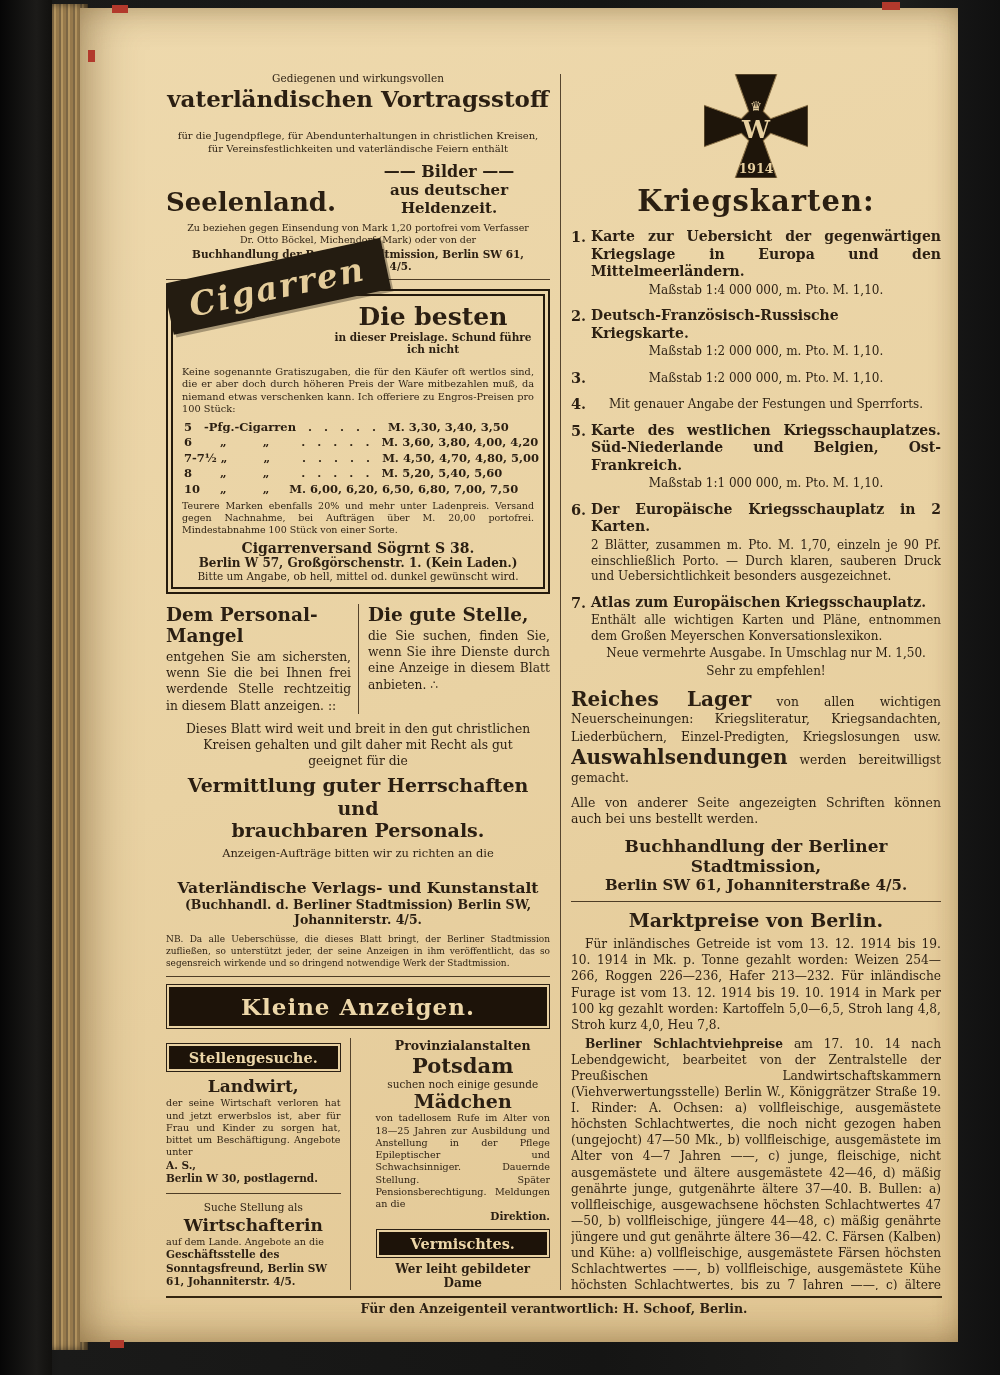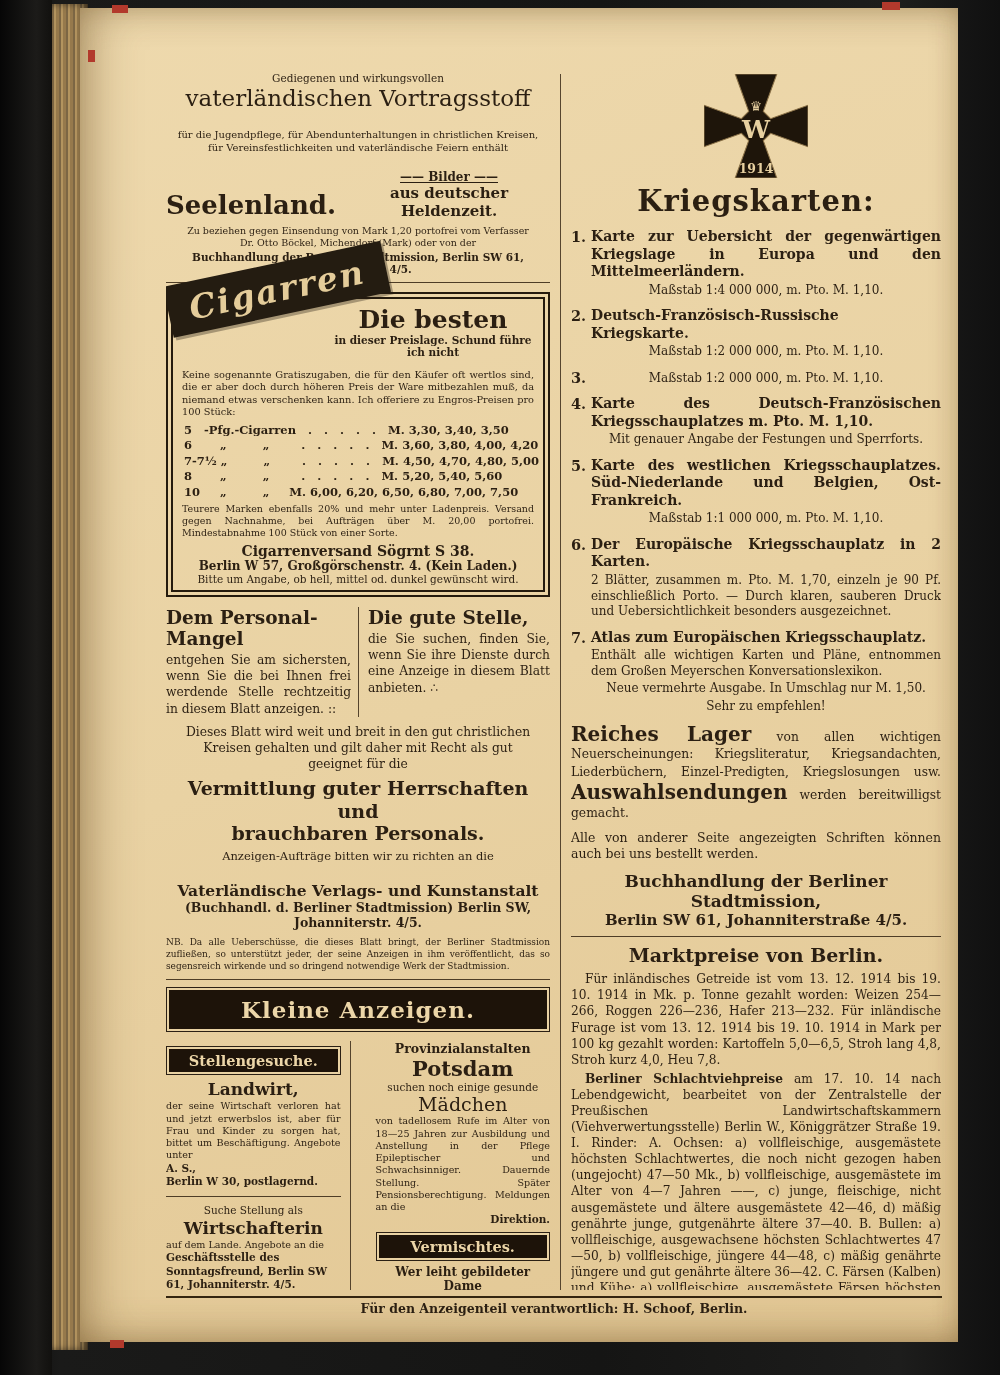--- a/index.html
+++ b/index.html
@@ -33,26 +33,26 @@
   .content { position:absolute; left:86px; top:64px; width:776px; height:1218px; display:flex; }
   .col-left { width:384px; overflow:hidden; }
   .main-divider { width:1px; background:#56452e; margin:2px 10px 0 10px; }
   .col-right { width:370px; overflow:hidden; }
 
   .center { text-align:center; }
   .rule { border-top:1px solid #4e3d26; margin:7px 0; }
 
   
   .v-line1 { font-size:10.5px; }
-  .v-title { font-size:23px; font-weight:normal; margin:1px 0 18px; }
-  .v-line2 { font-size:10px; line-height:1.25; margin:16px 8px; }
+  .v-title { font-size:23px; font-weight:bold; margin:1px 0 18px; }
+  .v-line2 { font-size:10px; line-height:1.25; margin:7px 8px; }
   .seelen { display:flex; justify-content:center; align-items:flex-end; gap:12px; margin:6px 0 5px; }
   .seelen-name { font-size:26px; font-weight:bold; }
   .seelen-right { text-align:center; }
-  .seelen-bilder { font-size:12px; font-weight:bold; display:block;text-decoration:underline; }
+  .seelen-bilder { font-size:16px; font-weight:bold; display:block; }
   .seelen-sub { font-size:15px; font-weight:bold; display:block; }
   .v-order { font-size:9.5px; line-height:1.3; }
   .v-order3 { font-size:10.5px; font-weight:bold; margin-top:1px; }
 
   
   .cig-outer { border:2px solid #241a0d; padding:3px; margin-top:9px; }
   .cig-inner { border:2px solid #241a0d; position:relative; padding:6px 9px 5px; }
   .cig-banner { position:absolute; left:-10px; top:-12px; width:222px; height:52px;
     background:#241c11; transform:rotate(-12deg); transform-origin:left top;
     display:flex; align-items:center; justify-content:center;
@@ -95,21 +95,21 @@
   .k-col-l { padding-right:9px; border-right:1px solid #54432c; }
   .k-col-r { padding-left:10px; }
   .k-title-lg { font-size:17px; font-weight:bold; text-align:center; margin:2px 0 1px; }
   .k-body { font-size:9.6px; line-height:1.28; text-align:justify; }
   .k-pre { font-size:10.5px; text-align:center; }
   .k-contact { font-size:10.5px; font-weight:bold; text-align:left; line-height:1.3; }
   .k-contact.k-right { text-align:right; }
   .k-bold-center { font-size:12px; font-weight:bold; text-align:center; }
   .pots-line1 { font-size:12.5px; font-weight:bold; text-align:center; }
   .pots-title { font-size:21px; font-weight:bold; text-align:center; }
-  .maedchen-big { font-size:19px; font-weight:normal; text-align:center; }
+  .maedchen-big { font-size:19px; font-weight:bold; text-align:center; }
   .amount { font-size:22px; font-weight:bold; text-align:center; margin:2px 0; }
 
   
   .cross-wrap { display:flex; justify-content:center; margin:2px 0 6px; }
   .iron-cross { width:104px; height:104px; }
   .iron-cross text { font-family:"DejaVu Serif",serif; text-anchor:middle; fill:#e7d0a0; }
   .ic-crown { font-size:13px; }
   .ic-w { font-size:24px; font-weight:bold; }
   .ic-year { font-size:12px; font-weight:bold; }
   .kk-title { font-size:29px; font-weight:bold; text-align:center; letter-spacing:1px; margin:2px 0 10px; }
@@ -175,21 +175,21 @@
             <div class="cig-body">Keine sogenannte Gratiszugaben, die für den Käufer oft wertlos sind, die er aber doch durch höheren Preis der Ware mitbezahlen muß, da niemand etwas verschenken kann. Ich offeriere zu Engros-Preisen pro 100 Stück:</div>
             <div class="prices">
               <div class="price-row">5   -Pfg.-Cigarren   .   .   .   .   .   M. 3,30, 3,40, 3,50</div>
               <div class="price-row">6       „         „        .   .   .   .   .   M. 3,60, 3,80, 4,00, 4,20</div>
               <div class="price-row">7-7½ „         „        .   .   .   .   .   M. 4,50, 4,70, 4,80, 5,00</div>
               <div class="price-row">8       „         „        .   .   .   .   .   M. 5,20, 5,40, 5,60</div>
               <div class="price-row">10     „         „     M. 6,00, 6,20, 6,50, 6,80, 7,00, 7,50</div>
             </div>
             <div class="cig-note">Teurere Marken ebenfalls 20% und mehr unter Ladenpreis. Versand gegen Nachnahme, bei Aufträgen über M. 20,00 portofrei. Mindestabnahme 100 Stück von einer Sorte.</div>
             <div class="cig-sender">Cigarrenversand Sögrnt S 38.</div>
-            <div class="cig-addr">Berlin W 57, Großgörschenstr. 4.  (Kein Laden.)</div>
+            <div class="cig-addr">Berlin W 57, Großgörschenstr. 1.  (Kein Laden.)</div>
             <div class="cig-req">Bitte um Angabe, ob hell, mittel od. dunkel gewünscht wird.</div>
           </div>
         </section>
 
         <section class="personal">
           <div class="p-cols">
             <div class="p-col">
               <div class="p-title">Dem Personal-Mangel</div>
               <div class="p-body">entgehen Sie am sichersten, wenn Sie die bei Ihnen frei werdende Stelle rechtzeitig in diesem Blatt anzeigen.  ::</div>
             </div>
@@ -279,21 +279,20 @@
         </div>
         <div class="kk-item">
           <div class="kk-num">3.</div>
           <div class="kk-body">
             <div class="kk-d">Maßstab 1:2 000 000, m. Pto. M. 1,10.</div>
           </div>
         </div>
         <div class="kk-item">
           <div class="kk-num">4.</div>
           <div class="kk-body">
-            <div class="kk-t">Karte des Deutsch-Französischen Kriegsschauplatzes m. Pto. M. 1,10.</div>
             <div class="kk-d">Mit genauer Angabe der Festungen und Sperrforts.</div>
           </div>
         </div>
         <div class="kk-item">
           <div class="kk-num">5.</div>
           <div class="kk-body">
             <div class="kk-t">Karte des westlichen Kriegsschauplatzes. Süd-Niederlande und Belgien, Ost-Frankreich.</div>
             <div class="kk-d">Maßstab 1:1 000 000, m. Pto. M. 1,10.</div>
           </div>
         </div>

